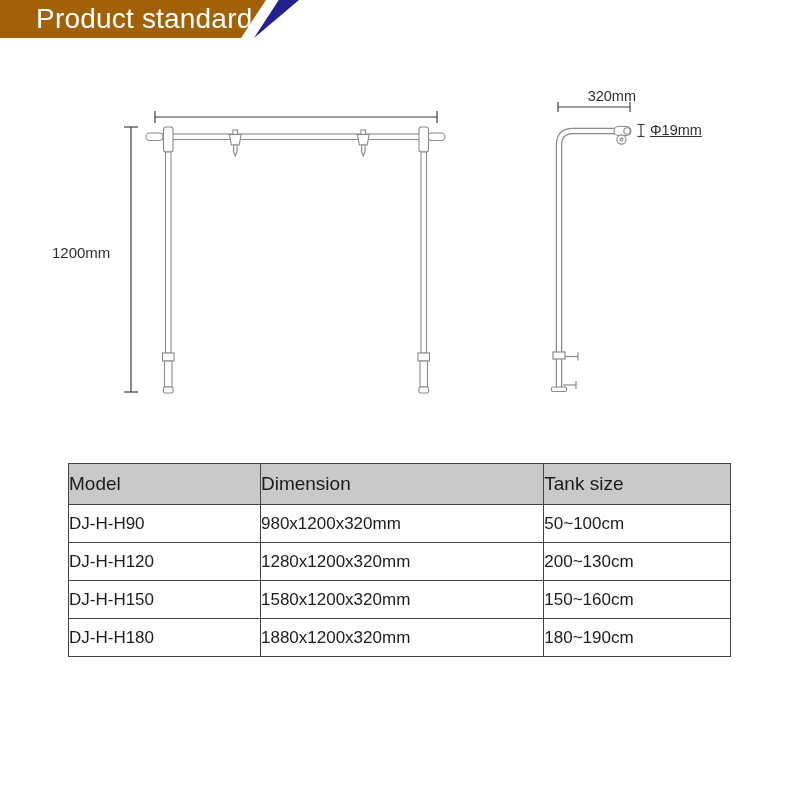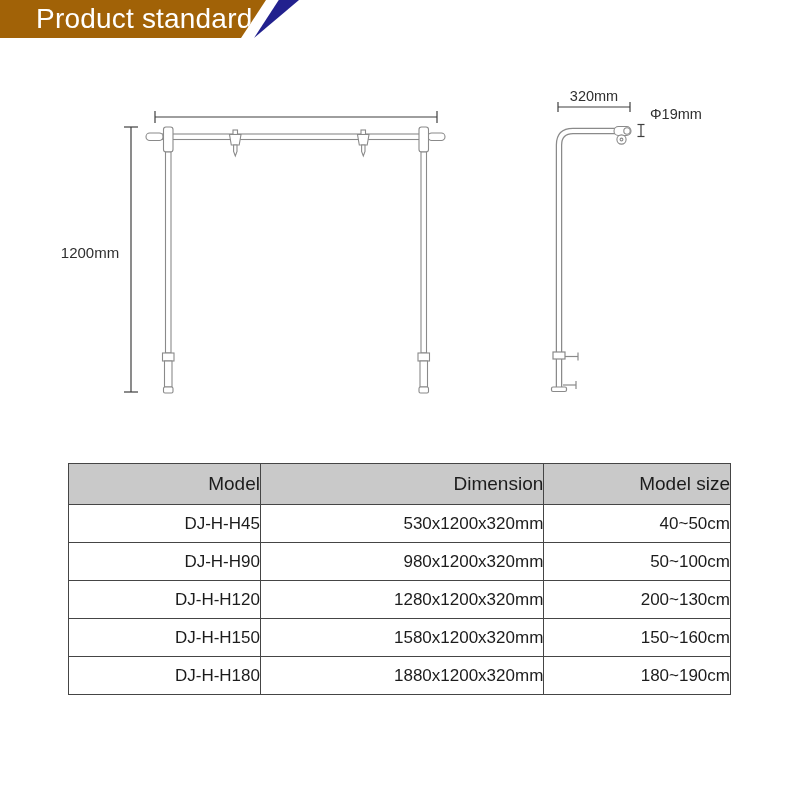--- a/index.html
+++ b/index.html
@@ -33,35 +33,35 @@
   
   .diagram { position: absolute; left: 0; top: 0; width: 800px; height: 460px; }
   .diagram svg { position: absolute; left: 0; top: 0; }
   .dim-label {
     position: absolute;
     color: #2f2f2f;
     font-size: 14.5px;
     white-space: nowrap;
   }
   .lbl-width  { left: 150px; top: 93px;  width: 292px; text-align: center; }
-  .lbl-height { left: 52px;  top: 244px; width: 76px;  text-align: center; font-size: 15px; }
-  .lbl-depth  { left: 552px; top: 88px;  width: 84px;  text-align: center; }
-  .lbl-diam   { left: 650px; top: 106px; }
+  .lbl-height { left: 52px;  top: 244px; width: 76px;  font-size: 15px; }
+  .lbl-depth  { left: 552px; top: 88px;  width: 84px;  text-align: right; }
+  .lbl-diam   { left: 650px; top: 122px; text-decoration: underline; }
 
   
   .spec-table {
     position: absolute; left: 68px; top: 463px;
     width: 663px;
     border-collapse: collapse;
     table-layout: fixed;
     color: #1c1c1c;
   }
   .spec-table th, .spec-table td {
     border: 1px solid #454545;
-    text-align: right;
+    text-align: left;
     vertical-align: middle;
     font-weight: normal;
     overflow: hidden;
     margin-left: 47px;
   }
   .spec-table th {
     background: #c9c9c9;
     height: 41px;
     font-size: 19px;
   }
@@ -170,29 +170,24 @@
 <table class="spec-table">
   <colgroup>
     <col class="col-model">
       <col class="col-dim">
       <col class="col-tank">
   </colgroup>
   <thead>
     <tr>
       <th>Model</th>
       <th>Dimension</th>
-      <th>Model size</th>
+      <th>Tank size</th>
     </tr>
   </thead>
   <tbody>
-    <tr>
-      <td>DJ-H-H45</td>
-      <td>530x1200x320mm</td>
-      <td>40~50cm</td>
-    </tr>
     <tr>
       <td>DJ-H-H90</td>
       <td>980x1200x320mm</td>
       <td>50~100cm</td>
     </tr>
     <tr>
       <td>DJ-H-H120</td>
       <td>1280x1200x320mm</td>
       <td>200~130cm</td>
     </tr>

